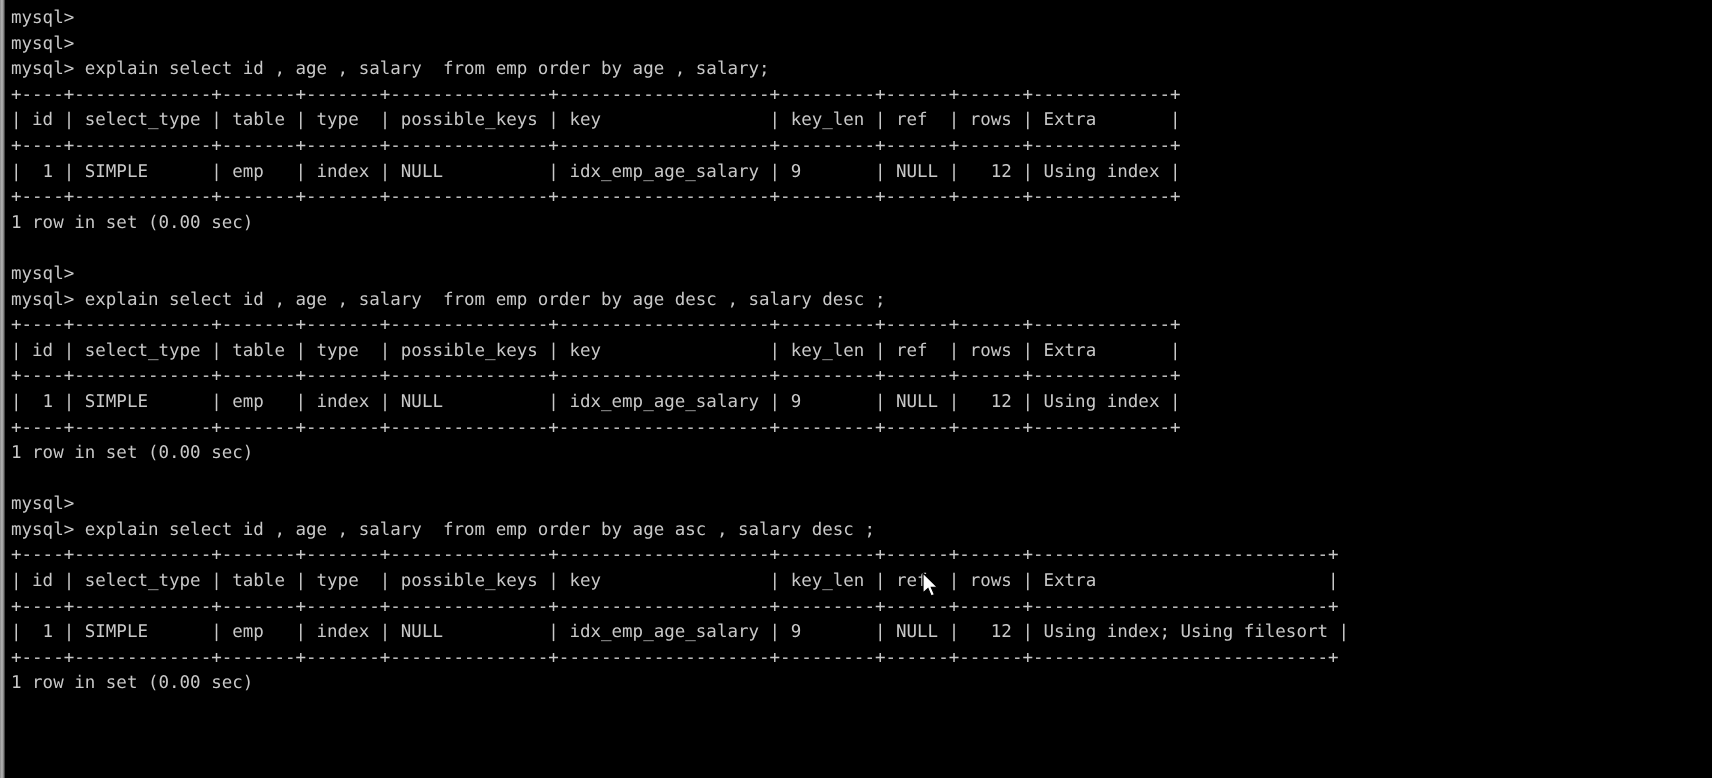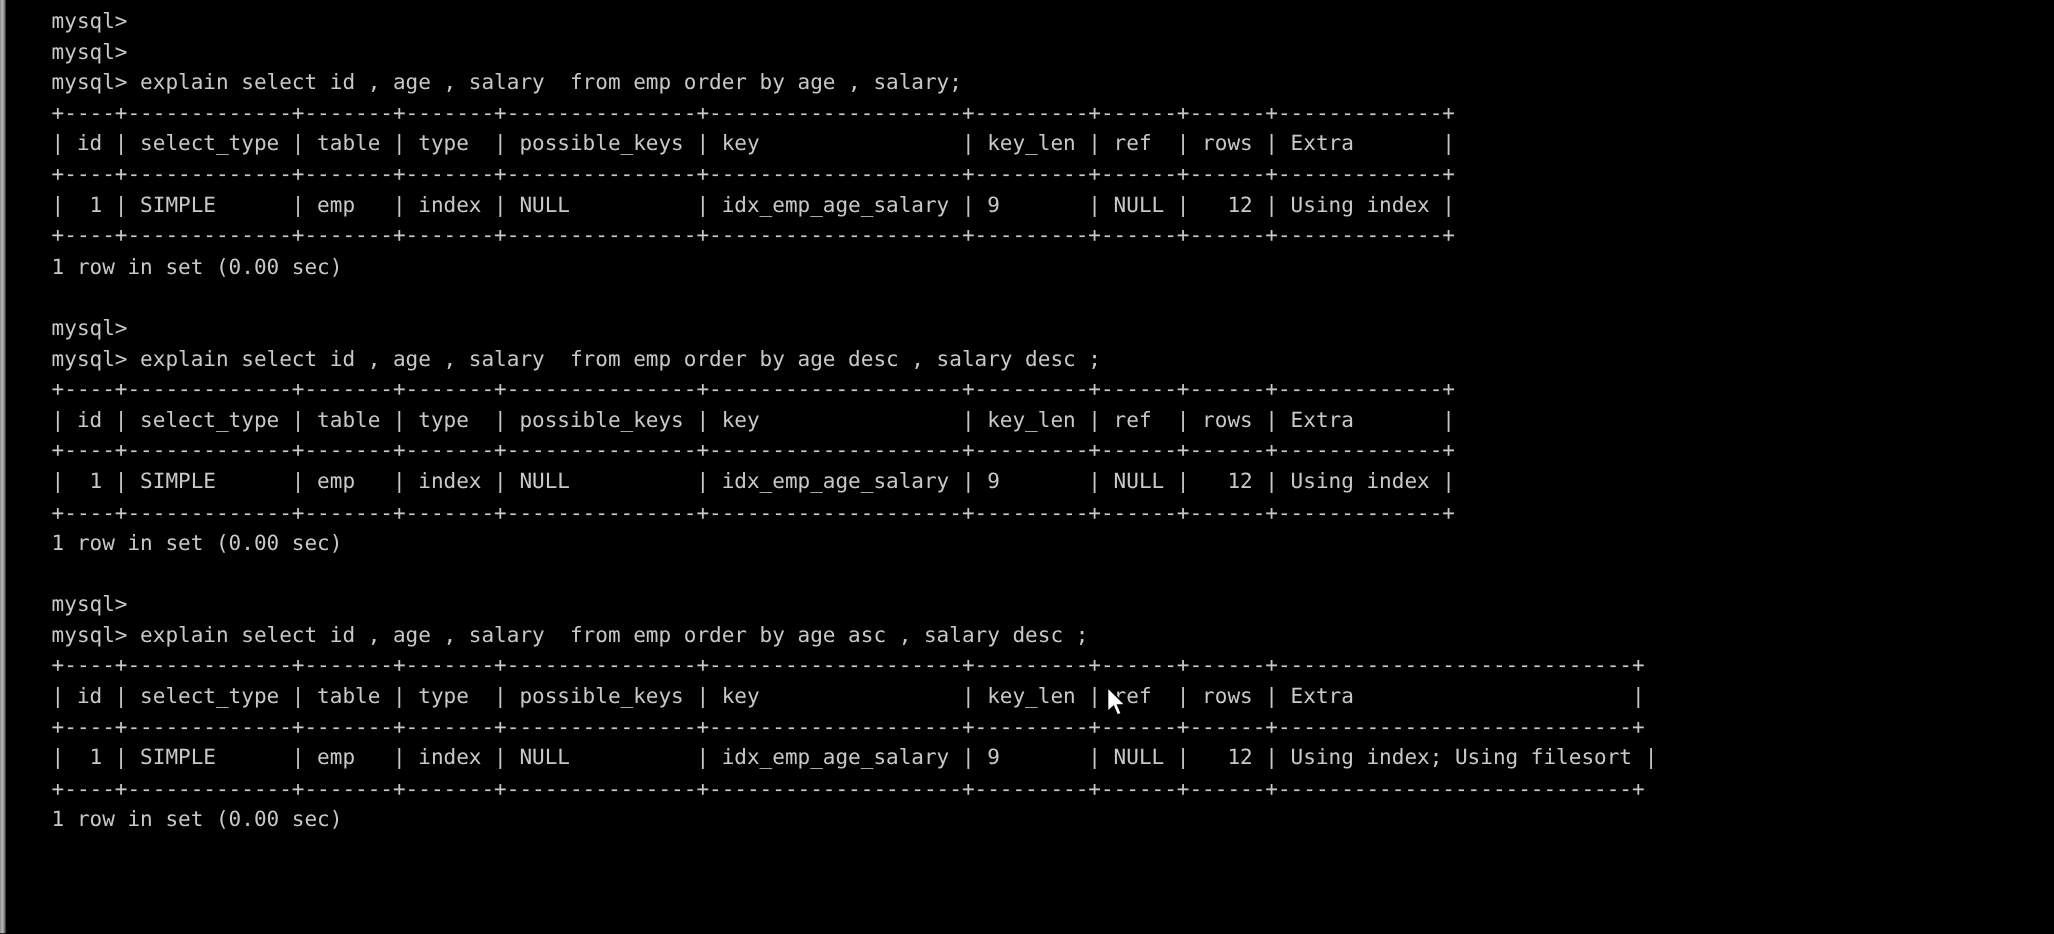--- a/index.html
+++ b/index.html
@@ -29,21 +29,20 @@
   }
   #screen {
     position: absolute;
     left: 5px;
     top: 0;
     right: 0;
     bottom: 0;
     padding: 6px 0 0 6px;
     box-sizing: border-box;
     overflow: hidden;
-    margin-left: 32px;
   }
   pre#console-output {
     margin: 0;
     padding: 0;
     font-family: "DejaVu Sans Mono", "Liberation Mono", monospace;
     font-size: 17.5px;
     line-height: 25.6px;
     letter-spacing: 0px;
     color: #c8c8c8;
     background: transparent;

